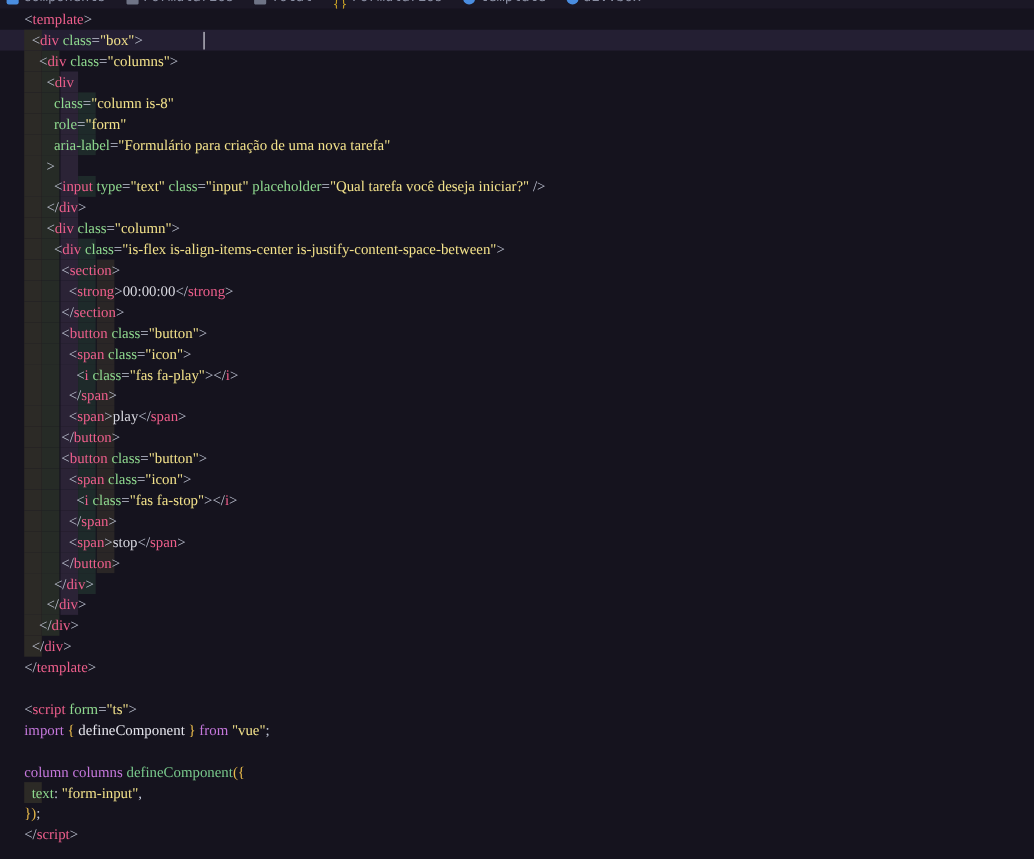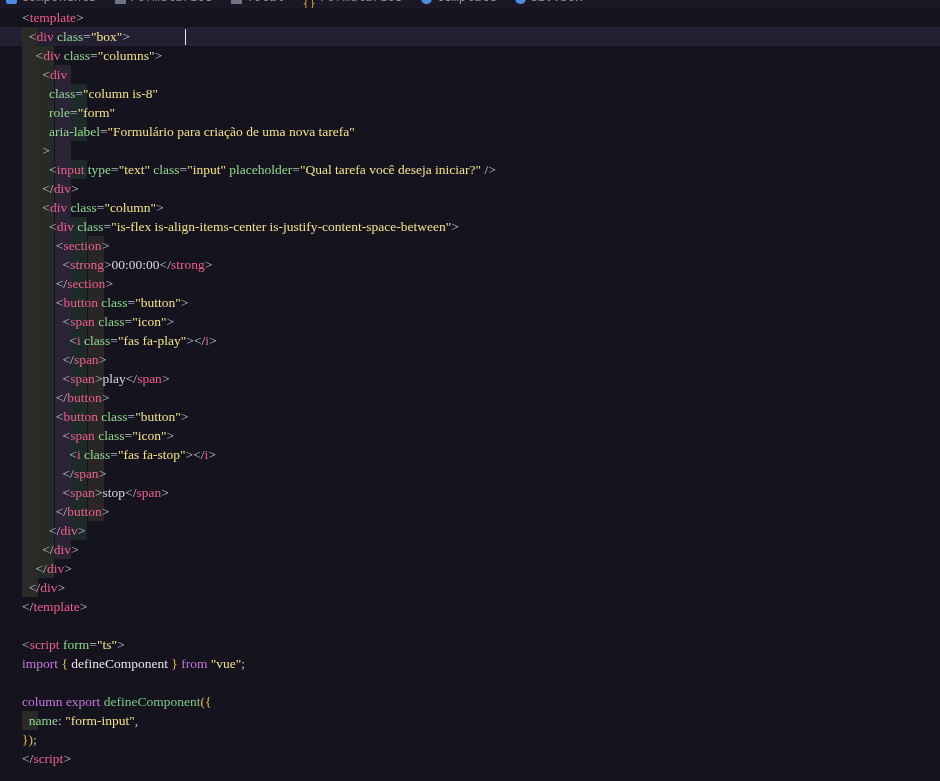--- a/index.html
+++ b/index.html
@@ -200,19 +200,19 @@
       <div class="code-line" style="top: 494px; position: absolute; left: 0px; right: 0px; padding-left: 22px; box-sizing: border-box;"><div class="guide g0" style="left: 22px;"></div><div class="guide g1" style="left: 38px;"></div><div class="guide g2" style="left: 55px;"></div><div class="guide g3" style="left: 71px;"></div><div class="guide g4" style="left: 88px;"></div><span class="code-text"><span class="punc">          &lt;/</span><span class="tag">button</span><span class="punc">&gt;</span></span></div>
       <div class="code-line" style="top: 513px; position: absolute; left: 0px; right: 0px; padding-left: 22px; box-sizing: border-box;"><div class="guide g0" style="left: 22px;"></div><div class="guide g1" style="left: 38px;"></div><div class="guide g2" style="left: 55px;"></div><div class="guide g3" style="left: 71px;"></div><span class="code-text"><span class="punc">        &lt;/</span><span class="tag">div</span><span class="punc">&gt;</span></span></div>
       <div class="code-line" style="top: 532px; position: absolute; left: 0px; right: 0px; padding-left: 22px; box-sizing: border-box;"><div class="guide g0" style="left: 22px;"></div><div class="guide g1" style="left: 38px;"></div><div class="guide g2" style="left: 55px;"></div><span class="code-text"><span class="punc">      &lt;/</span><span class="tag">div</span><span class="punc">&gt;</span></span></div>
       <div class="code-line" style="top: 551px; position: absolute; left: 0px; right: 0px; padding-left: 22px; box-sizing: border-box;"><div class="guide g0" style="left: 22px;"></div><div class="guide g1" style="left: 38px;"></div><span class="code-text"><span class="punc">    &lt;/</span><span class="tag">div</span><span class="punc">&gt;</span></span></div>
       <div class="code-line" style="top: 570px; position: absolute; left: 0px; right: 0px; padding-left: 22px; box-sizing: border-box;"><div class="guide g0" style="left: 22px;"></div><span class="code-text"><span class="punc">  &lt;/</span><span class="tag">div</span><span class="punc">&gt;</span></span></div>
       <div class="code-line" style="top: 589px; position: absolute; left: 0px; right: 0px; padding-left: 22px; box-sizing: border-box;"><span class="code-text"><span class="punc">&lt;/</span><span class="tag">template</span><span class="punc">&gt;</span></span></div>
       <div class="code-line" style="top: 608px; position: absolute; left: 0px; right: 0px; padding-left: 22px; box-sizing: border-box;"><span class="code-text"></span></div>
       <div class="code-line" style="top: 627px; position: absolute; left: 0px; right: 0px; padding-left: 22px; box-sizing: border-box;"><span class="code-text"><span class="punc">&lt;</span><span class="tag">script</span><span class="txt"> </span><span class="attr">form</span><span class="punc">=</span><span class="str">"ts"</span><span class="punc">&gt;</span></span></div>
       <div class="code-line" style="top: 646px; position: absolute; left: 0px; right: 0px; padding-left: 22px; box-sizing: border-box;"><span class="code-text"><span class="kw">import</span><span class="txt"> </span><span class="brc">{</span><span class="txt"> </span><span class="prop">defineComponent</span><span class="txt"> </span><span class="brc">}</span><span class="txt"> </span><span class="kw">from</span><span class="txt"> </span><span class="str">"vue"</span><span class="punc">;</span></span></div>
       <div class="code-line" style="top: 665px; position: absolute; left: 0px; right: 0px; padding-left: 22px; box-sizing: border-box;"><span class="code-text"></span></div>
-      <div class="code-line" style="top: 684px; position: absolute; left: 0px; right: 0px; padding-left: 22px; box-sizing: border-box;"><span class="code-text"><span class="kw">column</span><span class="txt"> </span><span class="kw">export</span><span class="txt"> </span><span class="fn">defineComponent</span><span class="brc">(</span><span class="brc">{</span></span></div>
-      <div class="code-line" style="top: 703px; position: absolute; left: 0px; right: 0px; padding-left: 22px; box-sizing: border-box;"><div class="guide g0" style="left: 22px;"></div><span class="code-text"><span class="txt">  </span><span class="attr">name</span><span class="punc">:</span><span class="txt"> </span><span class="str">"form-input"</span><span class="punc">,</span></span></div>
+      <div class="code-line" style="top: 684px; position: absolute; left: 0px; right: 0px; padding-left: 22px; box-sizing: border-box;"><span class="code-text"><span class="kw">column</span><span class="txt"> </span><span class="kw">columns</span><span class="txt"> </span><span class="fn">defineComponent</span><span class="brc">(</span><span class="brc">{</span></span></div>
+      <div class="code-line" style="top: 703px; position: absolute; left: 0px; right: 0px; padding-left: 22px; box-sizing: border-box;"><div class="guide g0" style="left: 22px;"></div><span class="code-text"><span class="txt">  </span><span class="attr">text</span><span class="punc">:</span><span class="txt"> </span><span class="str">"form-input"</span><span class="punc">,</span></span></div>
       <div class="code-line" style="top: 722px; position: absolute; left: 0px; right: 0px; padding-left: 22px; box-sizing: border-box;"><span class="code-text"><span class="brc">}</span><span class="brc">)</span><span class="punc">;</span></span></div>
       <div class="code-line" style="top: 741px; position: absolute; left: 0px; right: 0px; padding-left: 22px; box-sizing: border-box;"><span class="code-text"><span class="punc">&lt;/</span><span class="tag">script</span><span class="punc">&gt;</span></span></div>
     </div>
   <div id="caret" style="top: 21px; height: 16px; left: 184.5px;"></div>
 </div>
 
 </body></html>

